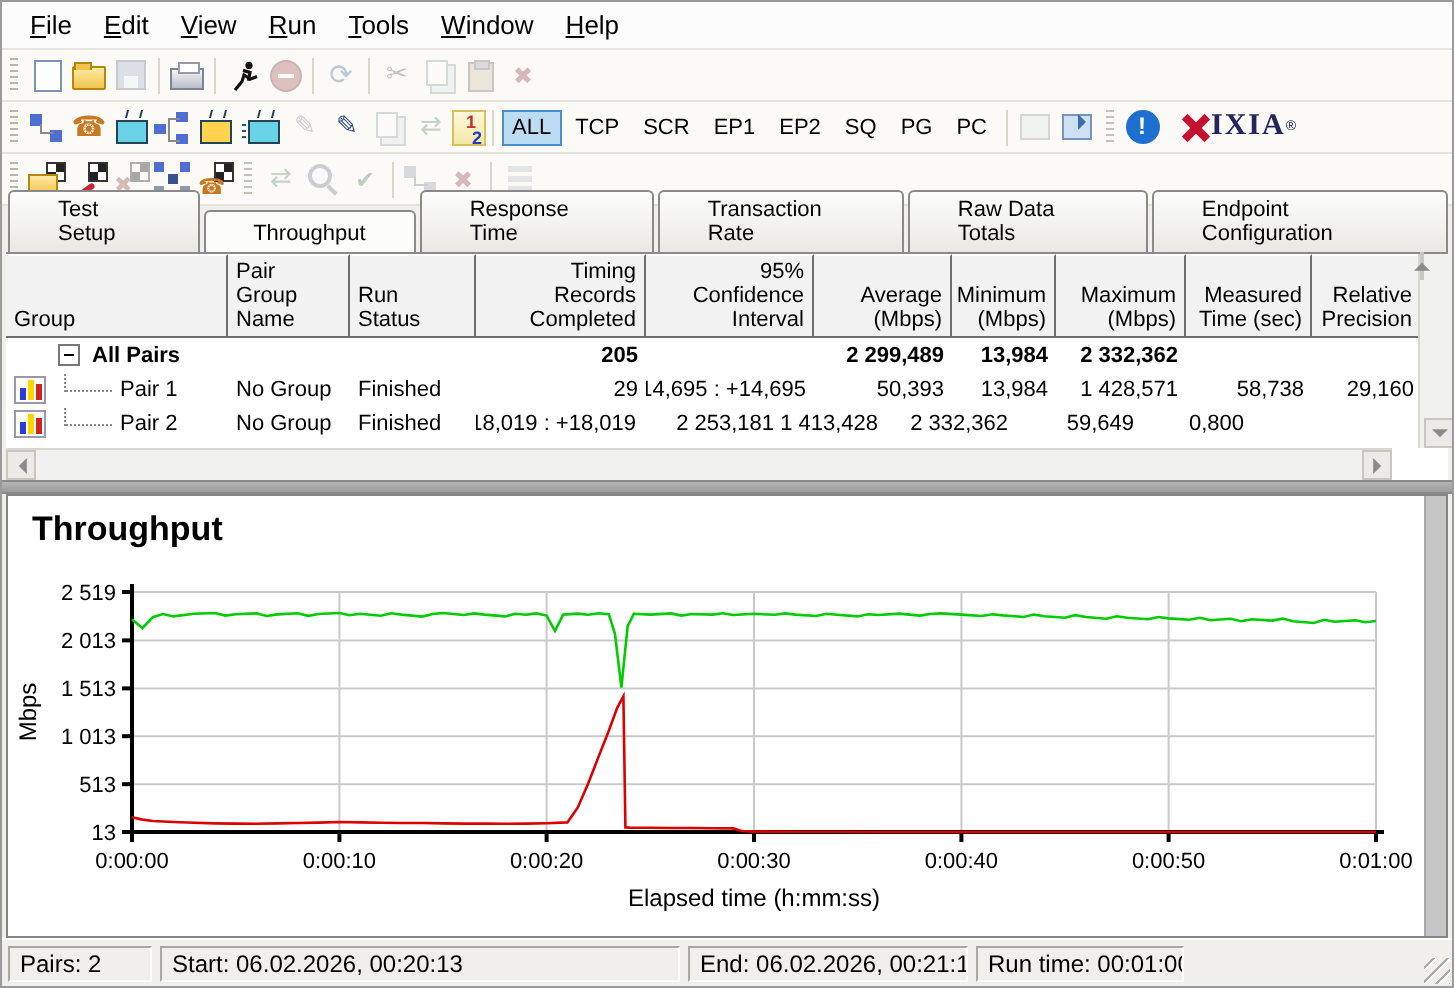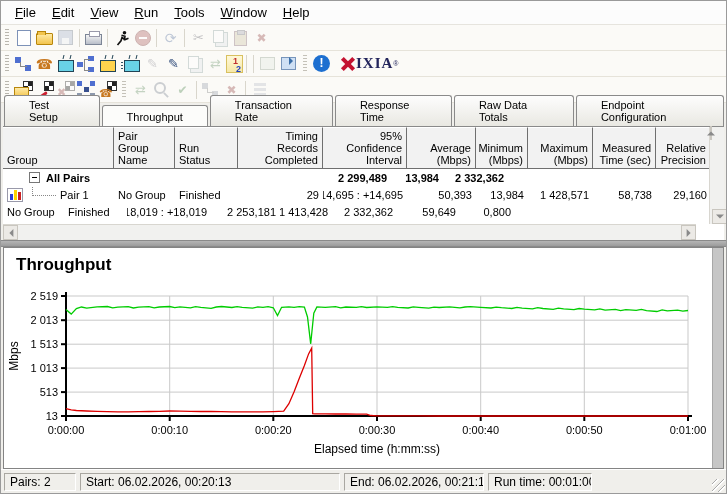--- a/index.html
+++ b/index.html
@@ -172,20 +172,30 @@
     <span class="ic i-tv gold"></span>
     <span class="ic i-tv speed">
         <b></b>
       </span>
     <span class="ic g-pencil dis"></span>
     <span class="ic g-pencil2"></span>
     <span class="ic i-copy dis"></span>
     <span class="ic g-arr dis"></span>
     <span class="ic i-12"></span>
     <span class="sep"></span>
+    <span id="filterbar" style="display:flex;align-items:center;">
+        <span class="fbtn active">ALL</span>
+        <span class="fbtn">TCP</span>
+        <span class="fbtn">SCR</span>
+        <span class="fbtn">EP1</span>
+        <span class="fbtn">EP2</span>
+        <span class="fbtn">SQ</span>
+        <span class="fbtn">PG</span>
+        <span class="fbtn">PC</span>
+      </span>
     <span class="sep"></span>
     <span class="ic i-win dis"></span>
     <span class="ic i-winb"></span>
     <span class="dotsep"></span>
     <span class="ic">
         <span class="i-info"></span>
       </span>
     <span class="logo">
       <span class="logo-x"></span>
       <span class="logo-text">IXIA</span>
@@ -207,22 +217,22 @@
     <span class="sep"></span>
     <span class="ic sq2 gray dis"></span>
     <span class="ic g-x dis"></span>
     <span class="sep"></span>
     <span class="ic i-list dis"></span>
   </div>
 
   <div class="tabstrip">
       <span class="tab">Test Setup</span>
       <span class="tab active">Throughput</span>
+      <span class="tab">Response Time</span>
       <span class="tab">Transaction Rate</span>
-      <span class="tab">Response Time</span>
       <span class="tab">Raw Data Totals</span>
       <span class="tab">Endpoint Configuration</span>
     </div>
 
   <div class="tablepanel">
     <div class="grid">
       <div class="gridhead" id="gridhead">
           <div class="hcell" style="width: 111px;">Group</div>
           <div class="hcell" style="width: 61px;">Pair Group
 Name</div>
@@ -243,20 +253,23 @@
 Precision</div>
         </div>
       <div id="gridbody">
           <div class="grow">
             <div class="cell" style="width: 111px;">
               <span class="expander"></span>
               <span class="bold">All Pairs</span>
             </div>
             <div class="cell" style="width: 61px;"></div>
             <div class="cell" style="width: 63px;"></div>
+            <div class="cell r" style="width: 85px;">
+              <span class="bold">205</span>
+            </div>
             <div class="cell r" style="width: 84px;"></div>
             <div class="cell r" style="width: 69px;">
               <span class="bold">2 299,489</span>
             </div>
             <div class="cell r" style="width: 52px;">
               <span class="bold">13,984</span>
             </div>
             <div class="cell r" style="width: 65px;">
               <span class="bold">2 332,362</span>
             </div>
@@ -293,20 +306,27 @@
               <span>1 428,571</span>
             </div>
             <div class="cell r" style="width: 63px;">
               <span>58,738</span>
             </div>
             <div class="cell r" style="width: 55px;">
               <span>29,160</span>
             </div>
           </div>
           <div class="prow">
+            <div class="cell" style="width: 111px;">
+              <span class="i-bars">
+                <b></b>
+              </span>
+              <span class="branch"></span>
+              <span>Pair 2</span>
+            </div>
             <div class="cell" style="width: 61px;">
               <span>No Group</span>
             </div>
             <div class="cell" style="width: 63px;">
               <span>Finished</span>
             </div>
             <div class="cell r" style="width: 84px;">
               <span>-18,019 : +18,019</span>
             </div>
             <div class="cell r" style="width: 69px;">

